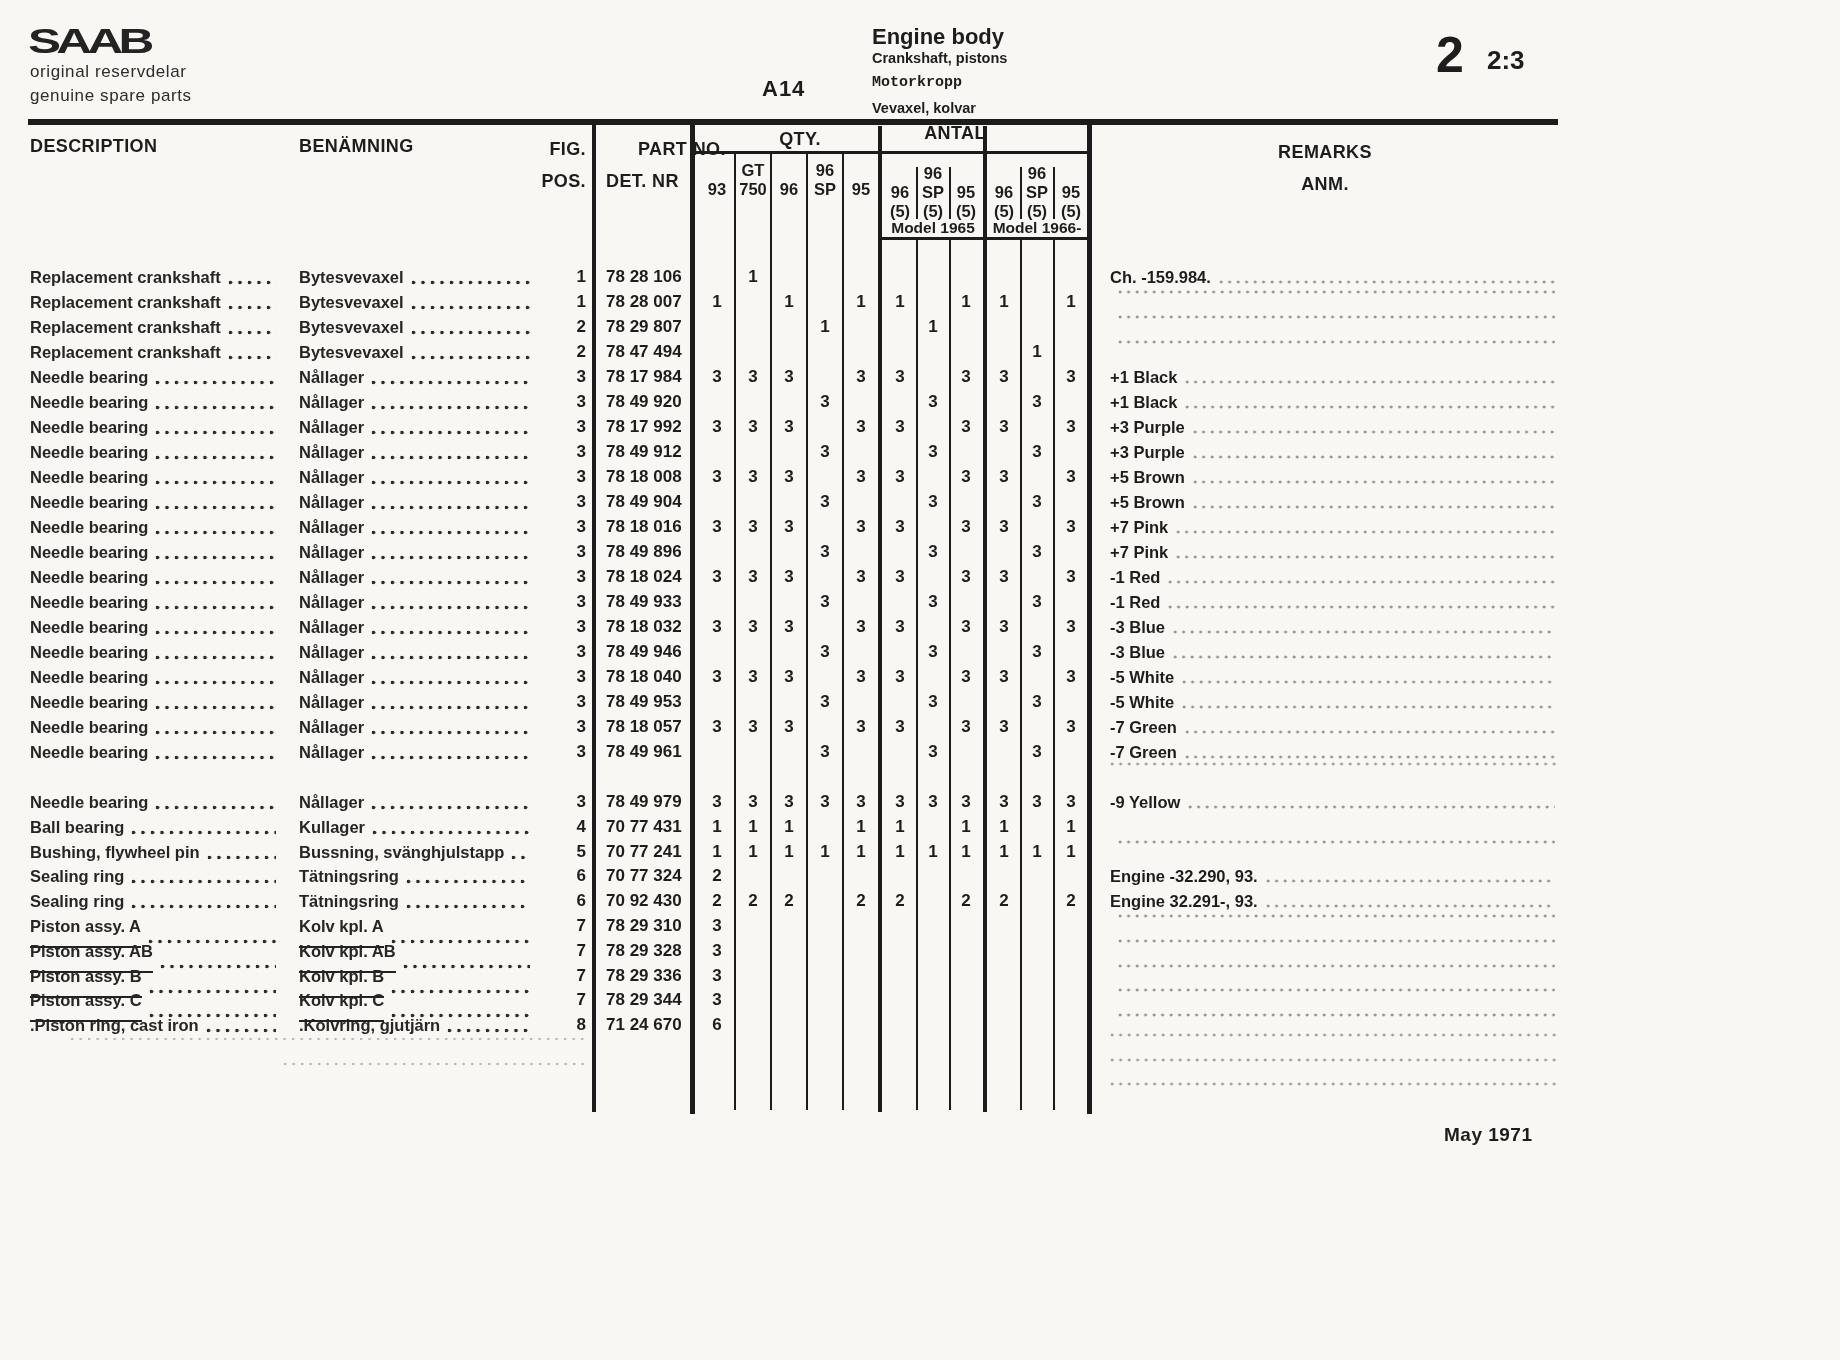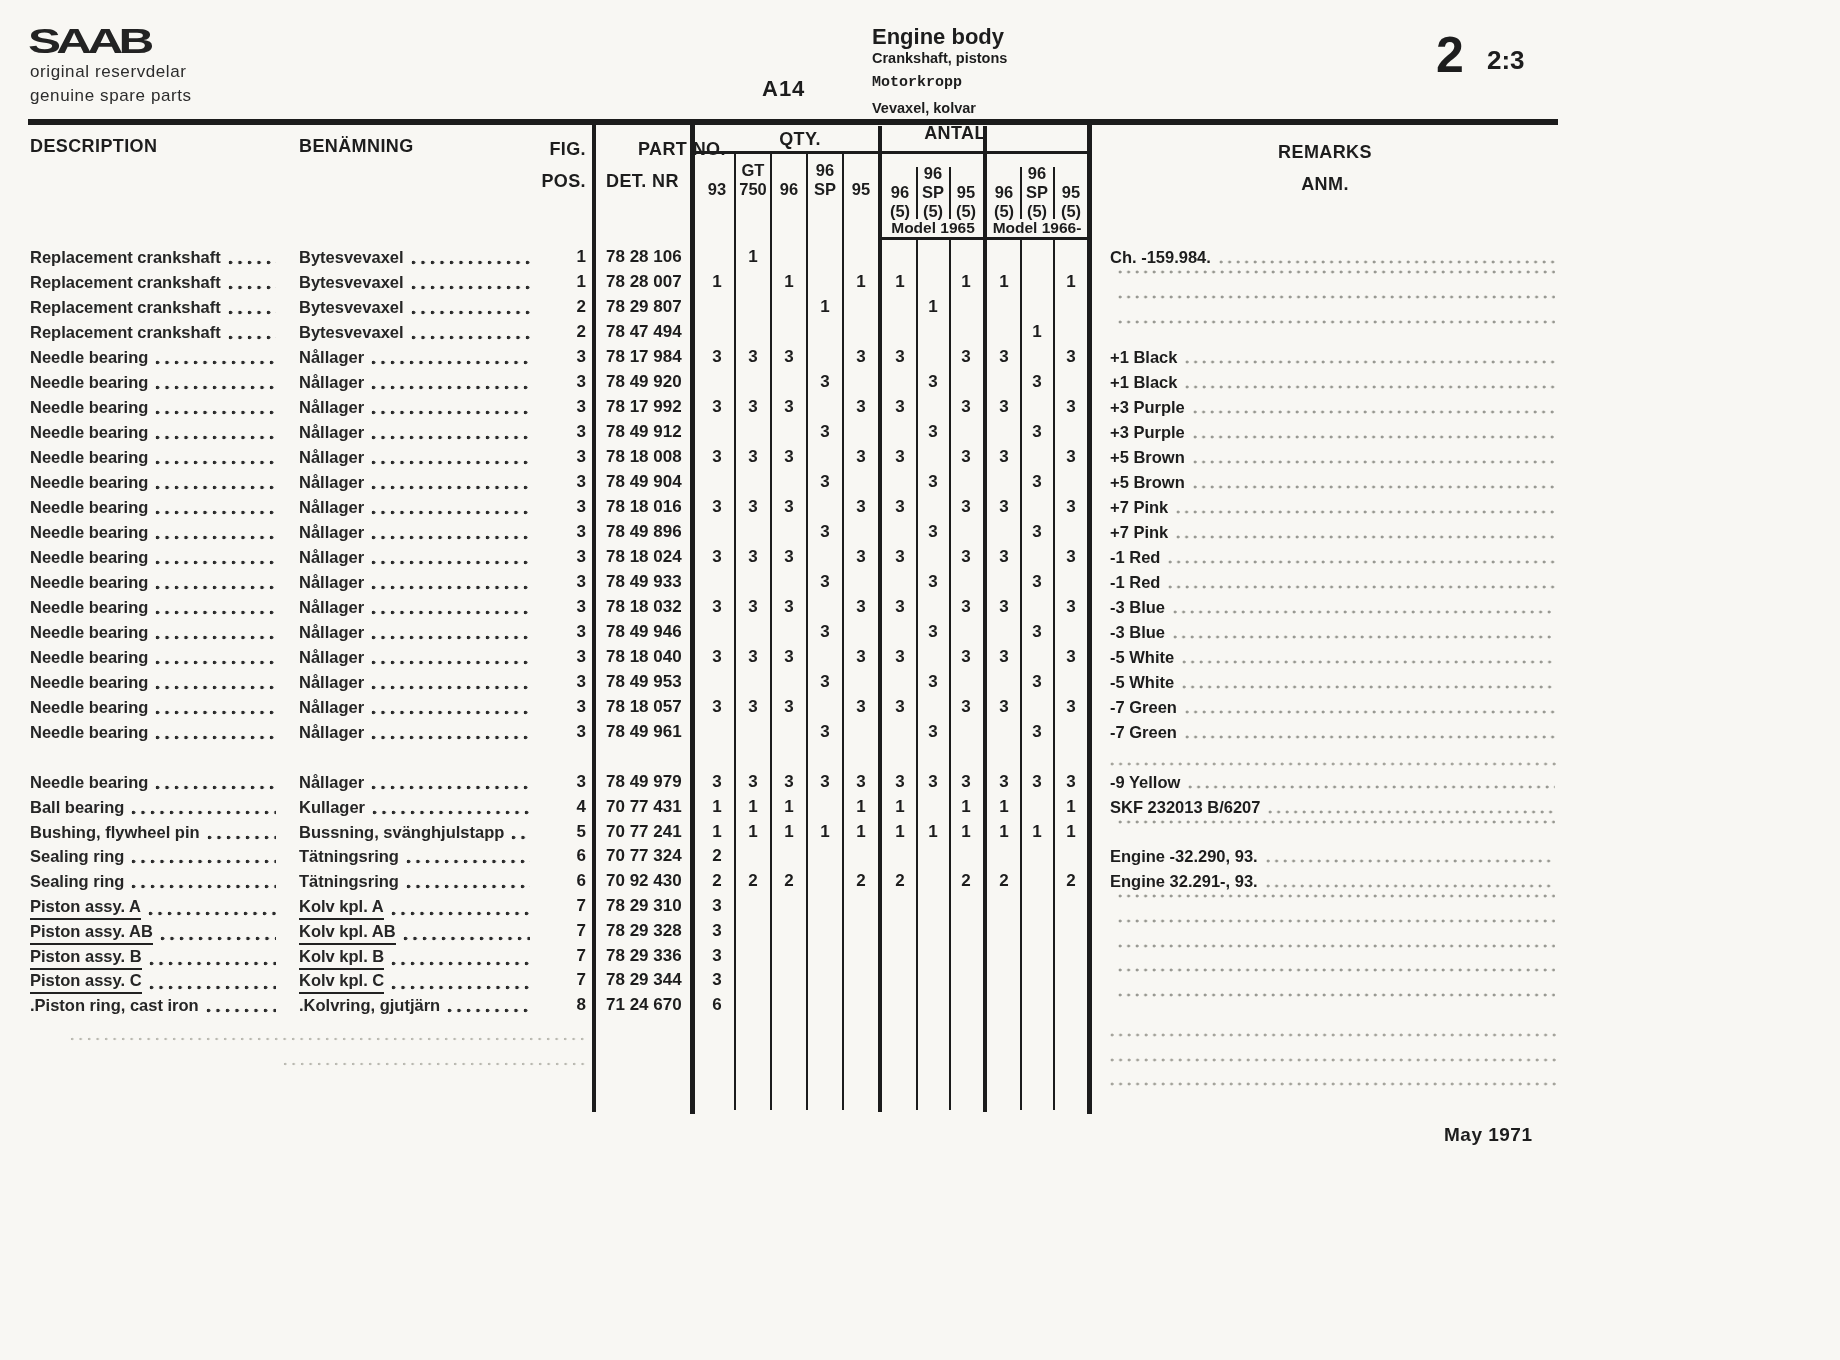--- a/index.html
+++ b/index.html
@@ -24,27 +24,27 @@
   
   .hline,.vline{position:absolute;background:#1c1c1c;}
   
   .th{position:absolute;font-weight:bold;font-size:18px;letter-spacing:0.4px;}
   .center{transform:translateX(-50%);}
   .qcol{position:absolute;width:44px;margin-left:-22px;text-align:center;
     font-weight:bold;font-size:16.5px;line-height:19px;}
   .model-label{position:absolute;transform:translateX(-50%);top:219px;
     background:#f8f7f3;padding:0 3px;font-weight:bold;font-size:15.5px;white-space:nowrap;}
   
-  .row{position:absolute;left:0;width:1652px;height:25px;line-height:24px;font-size:16.5px;}
+  .row{position:absolute;left:0;width:1652px;height:25px;line-height:24px;font-size:16.5px;margin-top:20px;}
   .c-desc{position:absolute;left:30px;width:254px;display:flex;}
   .c-ben{position:absolute;left:299px;width:239px;display:flex;}
   .c-fig{position:absolute;left:500px;width:86px;text-align:right;font-weight:bold;font-size:17px;}
   .c-part{position:absolute;left:606px;width:84px;font-weight:bold;font-size:17px;white-space:nowrap;}
   .t{font-weight:bold;color:#262626;white-space:nowrap;}
-  .ul{border-bottom:2.5px solid #222;padding-bottom:0px;}
+  .ul{border-bottom:2.5px solid #222;padding-bottom:8px;}
   .dots{flex:1;align-self:flex-end;height:5px;margin:0 8px 4px 7px;
     background-image:radial-gradient(circle at 2.5px 2.5px,#2b2b2b 1.6px,transparent 2.1px);
     background-size:9.5px 5px;background-repeat:repeat-x;}
   .q{position:absolute;width:30px;text-align:center;font-weight:bold;font-size:17px;}
   .c-remark{position:absolute;left:1110px;width:447px;display:flex;}
   .rt{font-weight:bold;white-space:nowrap;}
   .rdots{flex:1;align-self:flex-end;height:4px;margin:0 2px 5px 8px;
     background-image:radial-gradient(circle at 2px 2px,#979790 1.3px,transparent 1.7px);
     background-size:8.5px 4px;background-repeat:repeat-x;}
   .xdots{position:absolute;height:4px;
@@ -604,24 +604,20 @@
         <div class="c-fig">4</div>
         <div class="c-part">70 77 431</div>
         <span class="q" style="left: 702px;">1</span>
         <span class="q" style="left: 738px;">1</span>
         <span class="q" style="left: 774px;">1</span>
         <span class="q" style="left: 846px;">1</span>
         <span class="q" style="left: 885px;">1</span>
         <span class="q" style="left: 951px;">1</span>
         <span class="q" style="left: 989px;">1</span>
         <span class="q" style="left: 1056px;">1</span>
-        <div class="c-remark">
-          <span class="rt">SKF 232013 B/6207</span>
-          <span class="rdots"></span>
-        </div>
       </div>
       <div class="row" style="top: 819.6px;">
         <div class="c-desc">
           <span class="t">Bushing, flywheel pin</span>
           <span class="dots"></span>
         </div>
         <div class="c-ben">
           <span class="t">Bussning, svänghjulstapp</span>
           <span class="dots"></span>
         </div>

